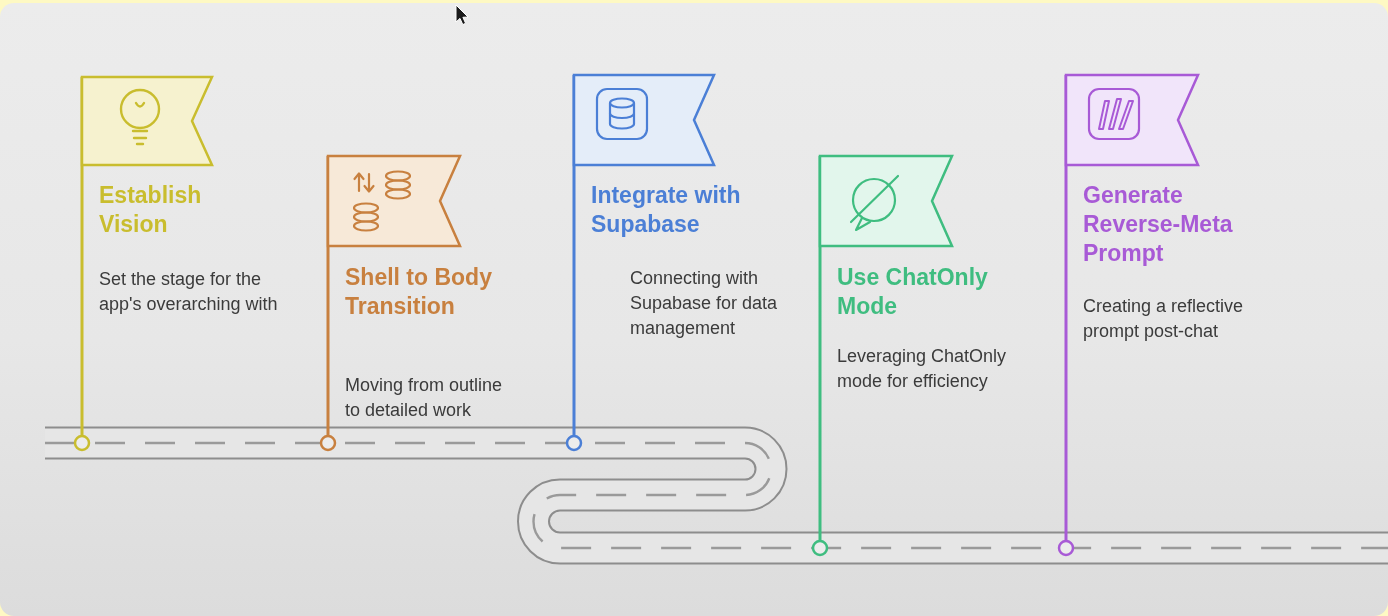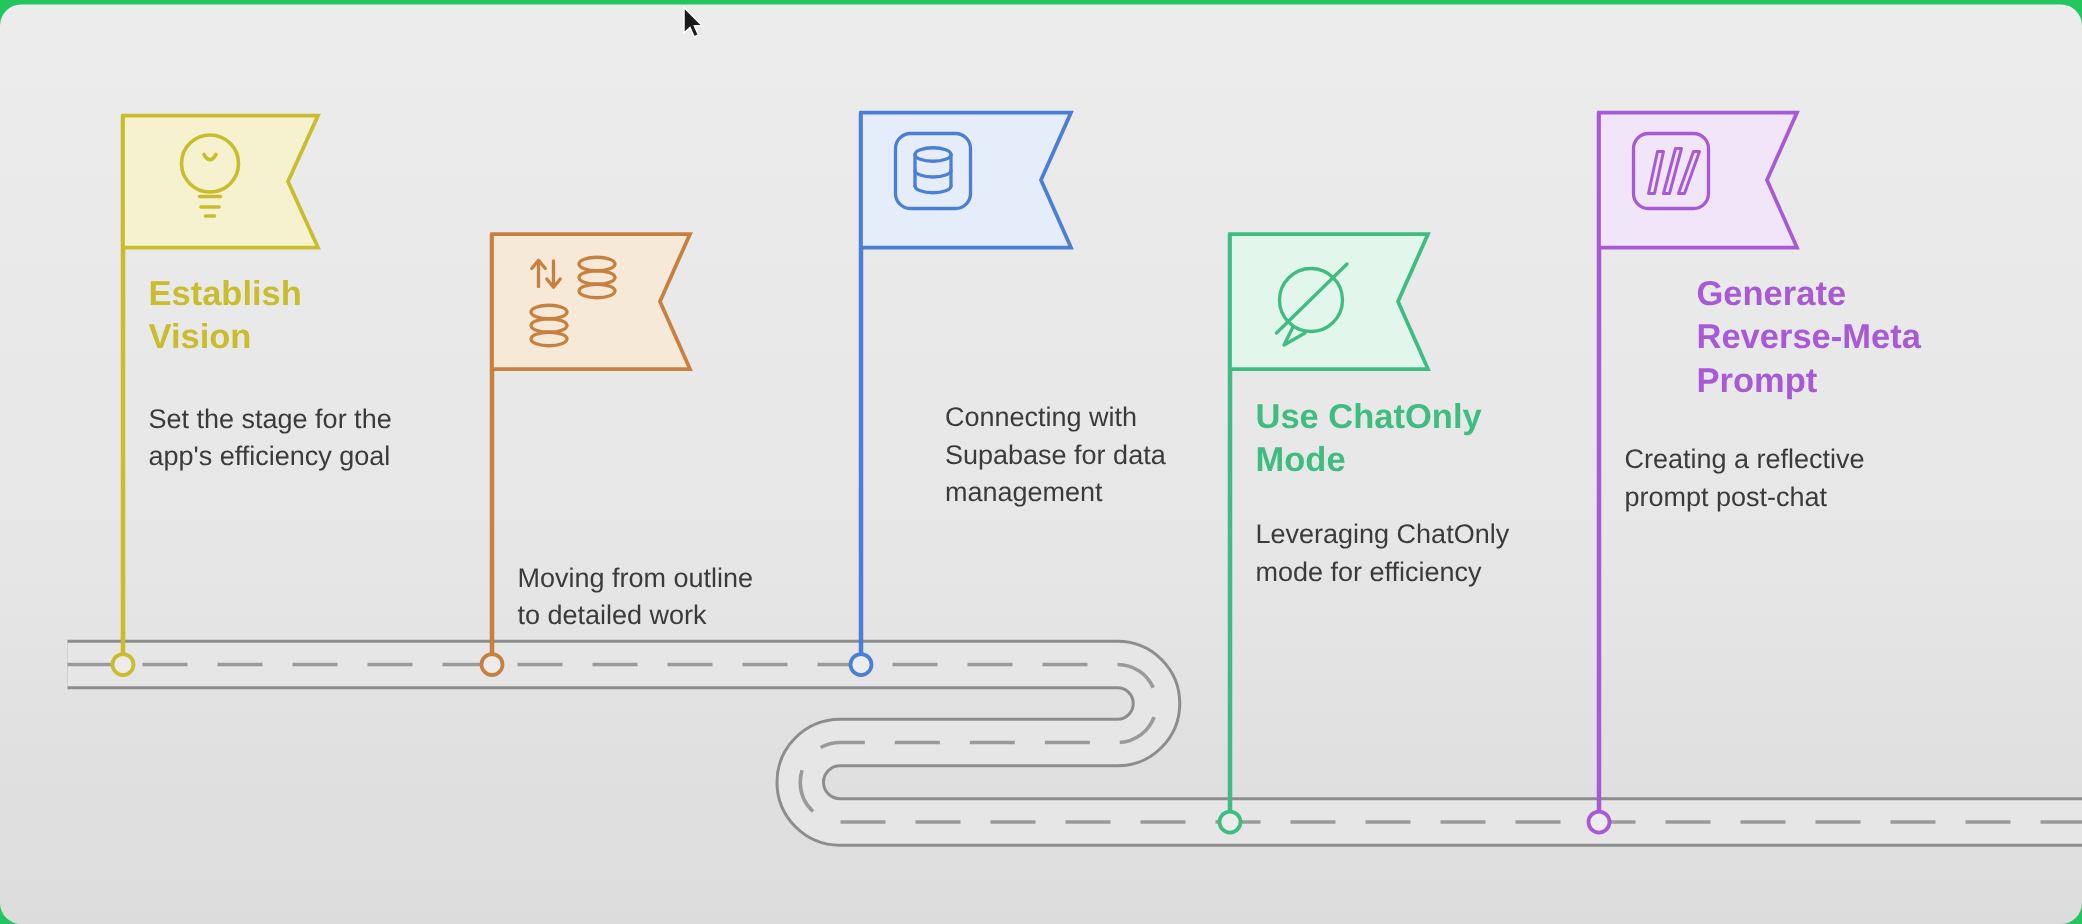--- a/index.html
+++ b/index.html
@@ -1,16 +1,16 @@
 <!DOCTYPE html>
 <html><head>
 <meta charset="utf-8">
 <style>
   html,body{margin:0;padding:0;background:#000;}
-  .viewport{position:relative;width:1388px;height:616px;background:#22c55e;overflow:hidden;
+  .viewport{position:relative;width:1388px;height:616px;background:#fef9c3;overflow:hidden;
             font-family:"Liberation Sans", sans-serif;}
   .stage{position:absolute;left:0;right:0;top:3px;bottom:0;border-radius:14px;overflow:hidden;
          background:linear-gradient(180deg,#ececec 0%,#e7e7e7 55%,#dcdcdc 100%);}
   svg.layer{position:absolute;left:0;top:0;width:1388px;height:616px;display:block;}
   .txt{position:absolute;}
   .title{font-weight:700;font-size:23px;line-height:29px;letter-spacing:0;}
   .desc{font-size:18px;line-height:25px;color:#3b3b3b;}
   
   .c1t{left:99px;top:178px;width:140px;}
   .c1d{left:99px;top:264px;width:182px;}
@@ -102,26 +102,28 @@
           <path d="M 1099 126 L 1105 98 L 1109 98 L 1103 126 Z"></path>
           <path d="M 1109 126 L 1117 96 L 1121 96 L 1113 126 Z"></path>
           <path d="M 1119 126 L 1129 98 L 1133 98 L 1123 126 Z"></path>
         </g>
       </g>
 
       <path d="M 456 2 L 456 19 L 460 15.4 L 462.8 21.6 L 465.6 20.3 L 462.9 14.3 L 468 14 Z" fill="#1a1a1a" stroke="#ffffff" stroke-width="1"></path>
     </svg>
 
     <div class="txt title c1t" style="color: rgb(201, 189, 46);">Establish Vision</div>
-    <div class="txt desc c1d">Set the stage for the app's efficiency goal</div>
+    <div class="txt desc c1d">Set the stage for the app's overarching with</div>
 
+    <div class="txt title c2t" style="color: rgb(200, 128, 63);">Shell to Body Transition</div>
     <div class="txt desc c2d">Moving from outline to detailed work</div>
 
+    <div class="txt title c3t" style="color: rgb(75, 127, 214);">Integrate with Supabase</div>
     <div class="txt desc c3d">Connecting with Supabase for data management</div>
 
     <div class="txt title c4t" style="color: rgb(63, 189, 128);">Use ChatOnly Mode</div>
     <div class="txt desc c4d">Leveraging ChatOnly mode for efficiency</div>
 
-    <div class="txt title c5t" style="color: rgb(168, 90, 214); margin-left: 48px;">Generate Reverse-Meta Prompt</div>
+    <div class="txt title c5t" style="color: rgb(168, 90, 214);">Generate Reverse-Meta Prompt</div>
     <div class="txt desc c5d">Creating a reflective prompt post-chat</div>
 
   </div>
 </div>
 
 </body></html>

